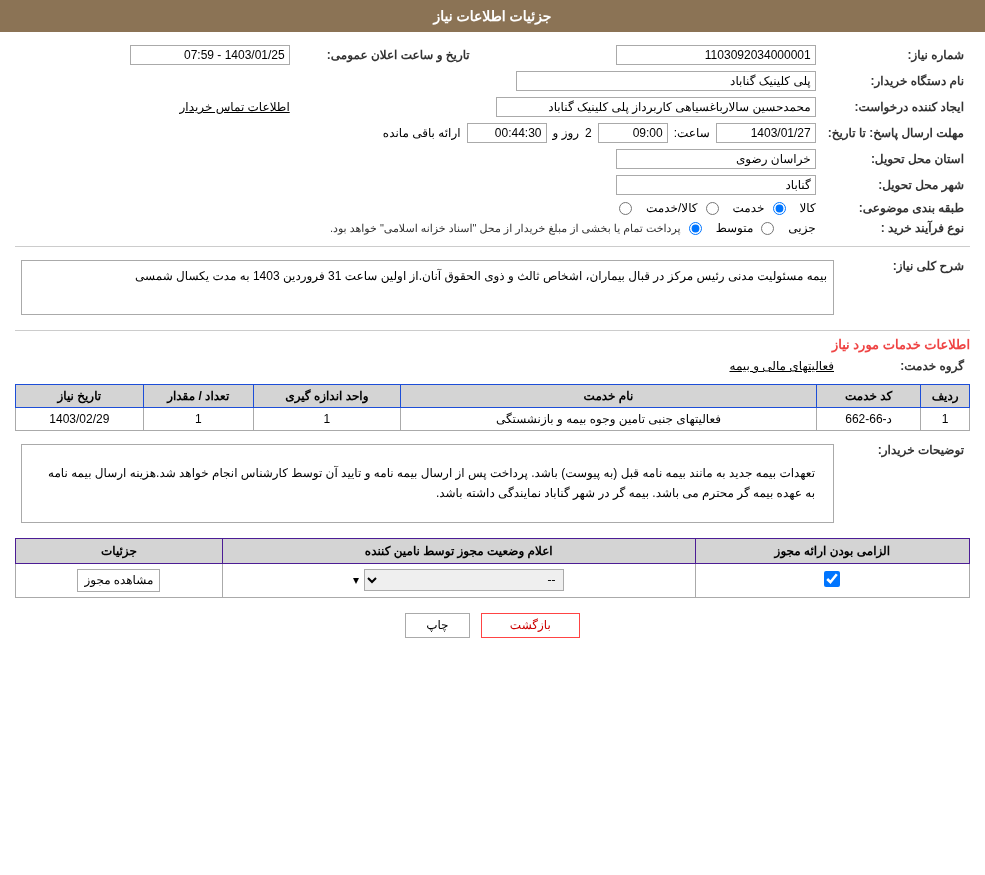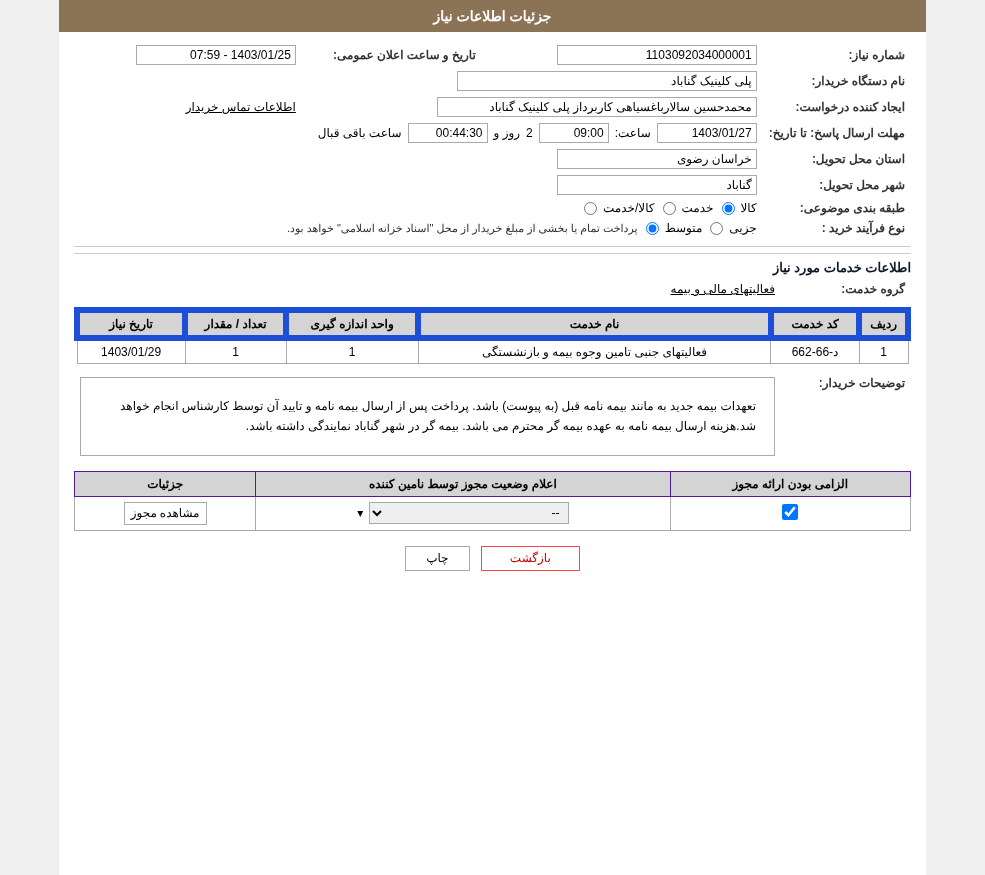--- a/index.html
+++ b/index.html
@@ -3,21 +3,21 @@
   <meta charset="utf-8">
   <style>
     * { box-sizing: border-box; margin: 0; padding: 0; }
     body {
       font-family: Tahoma, Arial, sans-serif;
       font-size: 12px;
       background: #f0f0f0;
       direction: rtl;
     }
     .page-wrapper {
-      width: 867px;
+      width: 985px;
       min-height: 875px;
       background: #fff;
       margin: 0 auto;
     }
     .header-bar {
       background: #8B7355;
       color: #fff;
       text-align: center;
       padding: 8px 10px;
       font-size: 14px;
@@ -69,30 +69,30 @@
       min-height: 55px;
       text-align: right;
       line-height: 1.6;
       margin: 4px 0;
     }
     .services-section-title {
       font-weight: bold;
       font-size: 13px;
       margin: 6px 0 4px 0;
       text-align: right;
-      color: #0f172a;
+      color: #ef4444;
     }
     .services-table {
       width: 100%;
       border-collapse: collapse;
       margin-bottom: 6px;
     }
     .services-table th {
       background: #d4d4d4;
-      border: 6px solid #1d4ed8;
+      border: 1px solid #1d4ed8;
       padding: 4px 0;
       text-align: center;
       font-weight: bold;
     }
     .services-table td {
       border: 1px solid #aaa;
       padding: 4px 6px;
       text-align: center;
     }
     .notes-box {
@@ -167,21 +167,21 @@
       background: #fff;
       border: 1px solid #f44;
       color: #c00;
       padding: 4px 28px;
       cursor: pointer;
       font-size: 12px;
       font-family: Tahoma;
       margin: 0 4px;
     }
     .radio-group { display: inline-flex; gap: 8px; align-items: center; direction: rtl; }
-    .radio-item { display: inline-flex; align-items: center; gap: 6px; }
+    .radio-item { display: inline-flex; align-items: center; gap: 14px; }
     .row-flex { display: flex; align-items: center; gap: 6px; direction: rtl; }
   </style>
 </head>
 <body>
 
 <div class="page-wrapper">
 
   <div class="header-bar">
     <span>جزئیات اطلاعات نیاز</span>
   </div>
@@ -222,21 +222,21 @@
       <tr>
         <td class="label-cell">مهلت ارسال پاسخ: تا تاریخ:</td>
         <td class="value-cell" colspan="3">
           <div class="row-flex">
             <input class="input-field input-date" type="text" value="1403/01/27" readonly="" style="">
             <span>ساعت:</span>
             <input class="input-field input-time" type="text" value="09:00" readonly="" style="">
             <span>2</span>
             <span>روز و</span>
             <input class="input-field input-countdown" type="text" value="00:44:30" readonly="" style="">
-            <span>ساعت باقی قبال</span>
+            <span>ارائه باقی مانده</span>
           </div>
         </td>
       </tr>
 
       <tr>
         <td class="label-cell">استان محل تحویل:</td>
         <td class="value-cell" colspan="3">
           <input class="input-field" type="text" value="خراسان رضوی" readonly="" style="width: 200px;">
         </td>
       </tr>
@@ -282,20 +282,32 @@
             </label>
             <span style="color:#333;font-size:11px;">پرداخت تمام یا بخشی از مبلغ خریدار از محل "اسناد خزانه اسلامی" خواهد بود.</span>
           </div>
         </td>
       </tr>
     </tbody>
       </table>
 
     <div class="section-divider"></div>
 
+    <table class="info-table">
+      <tbody>
+          <tr>
+        <td class="label-cell" style="vertical-align:top;padding-top:6px;">شرح کلی نیاز:</td>
+        <td>
+          <div class="narration-box">
+            <span>بیمه مسئولیت مدنی رئیس مرکز در قبال بیماران، اشخاص ثالث و ذوی الحقوق آنان.از اولین ساعت 31 فروردین 1403 به مدت یکسال شمسی</span>
+          </div>
+        </td>
+      </tr>
+    </tbody>
+      </table>
 
     <div class="section-divider"></div>
 
     <div class="services-section-title">اطلاعات خدمات مورد نیاز</div>
 
     <table class="info-table">
       <tbody>
           <tr>
         <td class="label-cell">گروه خدمت:</td>
         <td>
@@ -316,21 +328,21 @@
           <th>تاریخ نیاز</th>
         </tr>
       </thead>
       <tbody id="services-tbody">
       <tr>
       <td>1</td>
       <td>د-66-662</td>
       <td>فعالیتهای جنبی تامین وجوه بیمه و بازنشستگی</td>
       <td>1</td>
       <td>1</td>
-      <td>1403/01/29</td>
+      <td>1403/02/29</td>
     </tr>
         </tbody>
     </table>
 
     <table class="info-table">
       <tbody>
           <tr>
         <td class="label-cell" style="vertical-align:top;padding-top:6px;margin-top:48px;">توضیحات خریدار:</td>
         <td>
           <div class="notes-box">

